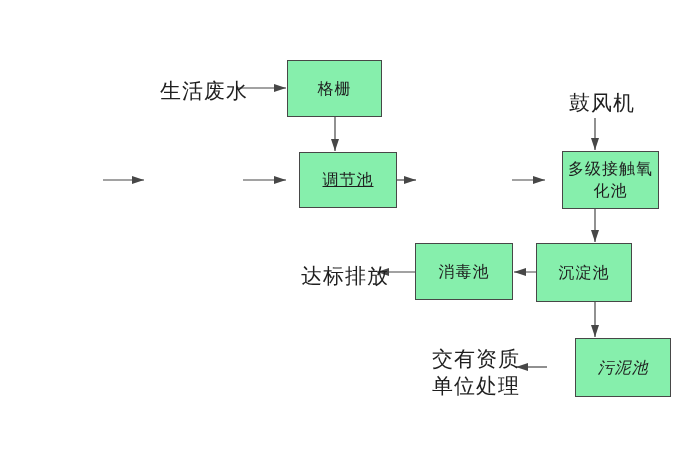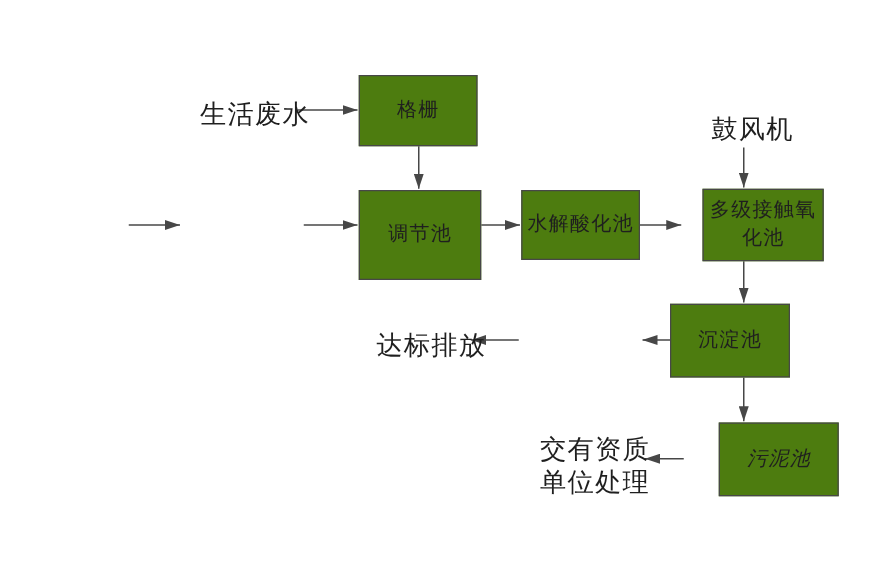--- a/index.html
+++ b/index.html
@@ -8,21 +8,21 @@
     width:697px;height:463px;
     background:#ffffff;
     font-family:"Liberation Serif","DejaVu Serif",serif;
     color:#1f1f1f;
     overflow:hidden;
   }
   #edges{position:absolute;left:0;top:0;width:697px;height:463px;}
   .node{
     position:absolute;
     border:1px solid #474747;
-    background:#4d7c0f;
+    background:#86efac;
     display:flex;align-items:center;justify-content:center;
     text-align:center;
     font-size:16px;letter-spacing:1px;line-height:1.35;
     box-sizing:border-box;
     padding:2px 4px;
   }
   .flabel{
     position:absolute;
     font-size:21px;letter-spacing:1px;line-height:1.3;
     white-space:pre-line;
@@ -53,28 +53,28 @@
       <line x1="595" y1="302" x2="595" y2="337" marker-end="url(#ah)"></line>
       <line x1="547" y1="367" x2="516" y2="367" marker-end="url(#ah)"></line>
 
       <polygon points="383,180 371,176 371,184" fill="#474747" stroke="none"></polygon>
     </g>
   </svg>
 
   <div class="node" style="left:287px;top:60px;width:95px;height:57px;">格栅</div>
 
 
-  <div class="node" style="left:287px;top:152px;width:98px;height:72px;">调节池</div>
+  <div class="node" style="left:299px;top:152px;width:98px;height:56px;text-decoration:underline;">调节池</div>
 
-  <div class="node" style="left:417px;top:152px;width:95px;height:56px;">水解酸化池</div>
 
   <div class="node" style="left:546px;top:151px;width:97px;height:58px;margin-left:16px;">多级接触氧化池</div>
 
   <div class="node" style="left:536px;top:243px;width:96px;height:59px;">沉淀池</div>
 
+  <div class="node" style="left:415px;top:243px;width:98px;height:57px;">消毒池</div>
 
   <div class="node" style="left:575px;top:338px;width:96px;height:59px;font-style:italic;">污泥池</div>
 
   <div class="flabel" style="left:160px;top:78px;">生活废水</div>
 
 
   <div class="flabel" style="left:569px;top:90px;">鼓风机</div>
 
   <div class="flabel" style="left:301px;top:263px;">达标排放</div>
 

